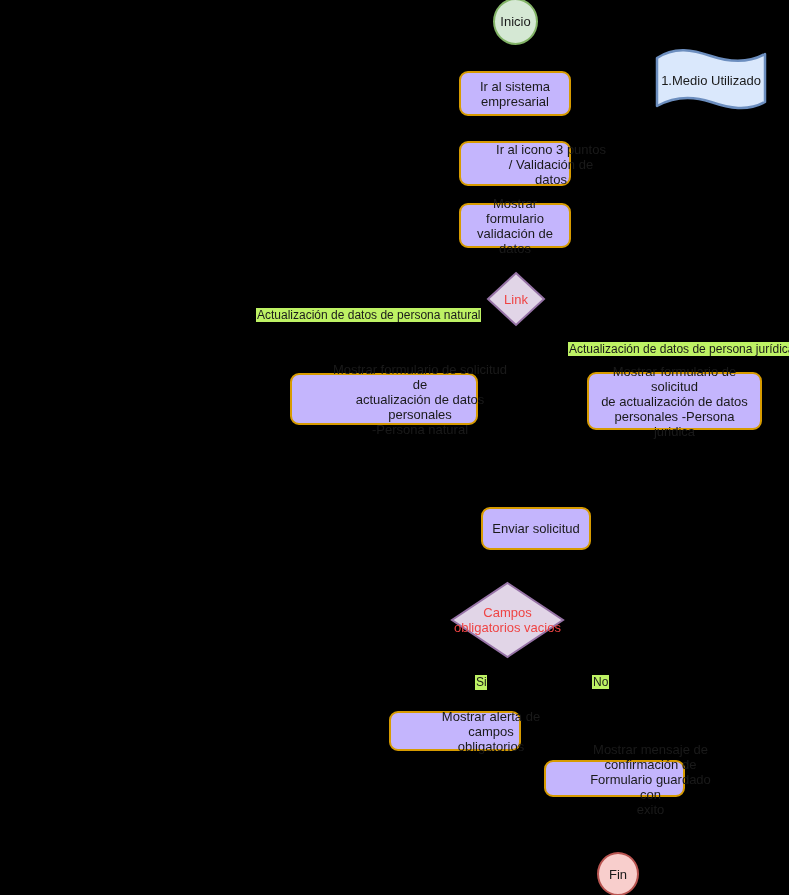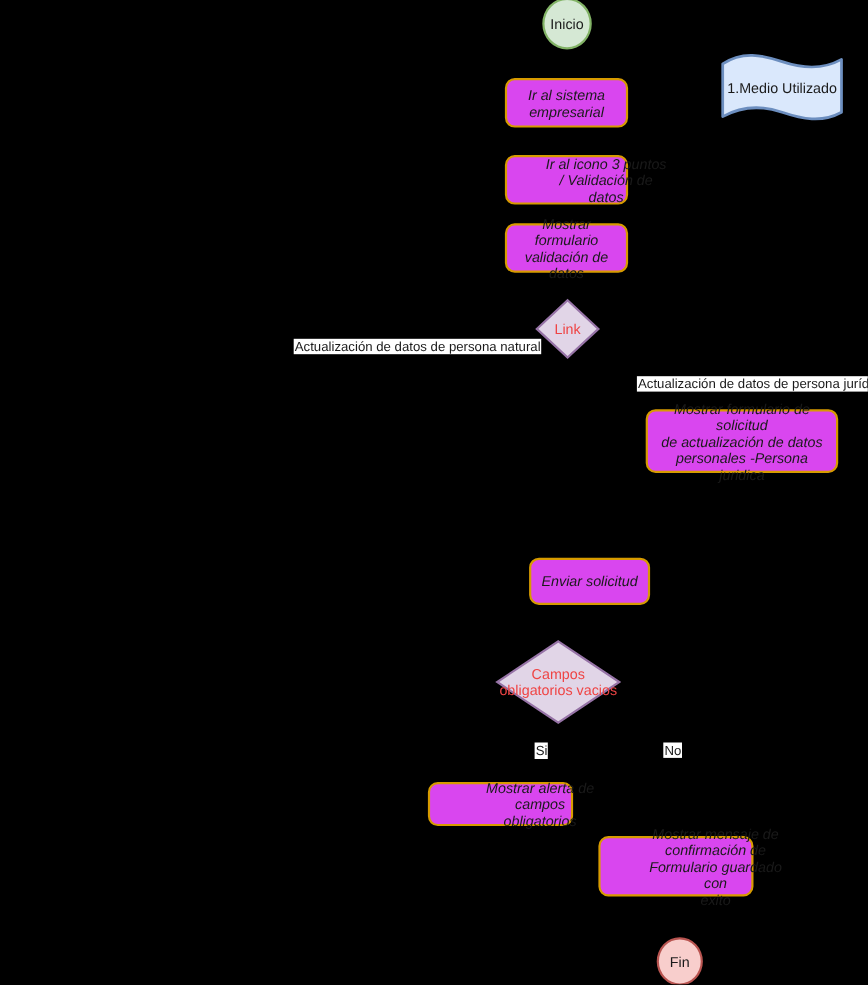--- a/index.html
+++ b/index.html
@@ -22,27 +22,26 @@
     box-sizing: border-box;
     display: flex;
     align-items: center;
     justify-content: center;
     text-align: center;
     color: #1a1a1a;
   }
 
   
   .process {
-    background: #d946ef;
+    background: #c4b5fd;
     border: 2px solid #d79b00;
     border-radius: 9px;
     font-size: 13px;
     line-height: 15px;
     padding: 0 4px;
-    font-style: italic;
   }
   .process .txt {
     width: 100%;
     white-space: pre-line;
   }
 
   
   .process.overflow {
     overflow: visible;
   }
@@ -106,27 +105,26 @@
     top: 50%;
     transform: translate(-50%, -50%);
     font-size: 13px;
     color: #1a1a1a;
     white-space: nowrap;
   }
 
   
   .edge-label {
     position: absolute;
-    background: #ffffff;
+    background: #bef264;
     color: #1a1a1a;
     font-size: 12px;
     line-height: 14px;
     padding: 0 1px;
     white-space: nowrap;
-    margin-left: 11px;
   }
   .edge-label.clipped {
     overflow: hidden;
   }
 </style>
 </head>
 <body>
 
 <div id="canvas">
 
@@ -161,20 +159,25 @@
     <svg width="60" height="56" viewBox="0 0 60 56">
       <polygon points="30,2 58,28 30,54 2,28" fill="#e1d5e7" stroke="#9673a6" stroke-width="2"></polygon>
     </svg>
     <span class="txt" style="width:60px;">Link</span>
   </div>
 
   <div class="edge-label" style="left:256px; top:308px;">Actualización de datos de persona natural</div>
 
   <div class="edge-label" style="left:568px; top:342px;">Actualización de datos de persona jurídica</div>
 
+  <div class="node process overflow" style="left:290px; top:373px; width:188px; height:52px;">
+    <span class="txt">Mostrar formulario de solicitud de
+actualización de datos personales
+-Persona natural</span>
+  </div>
 
   <div class="node process" style="left:587px; top:372px; width:175px; height:58px;">
     <span class="txt">Mostrar formulario de solicitud
 de actualización de datos
 personales -Persona juridica</span>
   </div>
 
   <div class="node process" style="left:481px; top:507px; width:110px; height:43px;">
     <span class="txt">Enviar solicitud</span>
   </div>
@@ -190,21 +193,21 @@
   <div class="edge-label clipped" style="left:475px; top:675px; width:10px; height:15px;">Si</div>
 
   <div class="edge-label" style="left:592px; top:675px;">No</div>
 
   <div class="node process overflow" style="left:389px; top:711px; width:132px; height:40px;">
     <span class="txt">Mostrar alerta de
 campos
 obligatorios</span>
   </div>
 
-  <div class="node process overflow" style="left:544px; top:760px; width:141px; height:55px;">
+  <div class="node process overflow" style="left:544px; top:760px; width:141px; height:37px;">
     <span class="txt">Mostrar mensaje de
 confirmación de
 Formulario guardado con
 exito</span>
   </div>
 
   <div class="node terminator end" style="left:597px; top:852px; width:42px; height:44px;">
     <span class="txt">Fin</span>
   </div>
 

